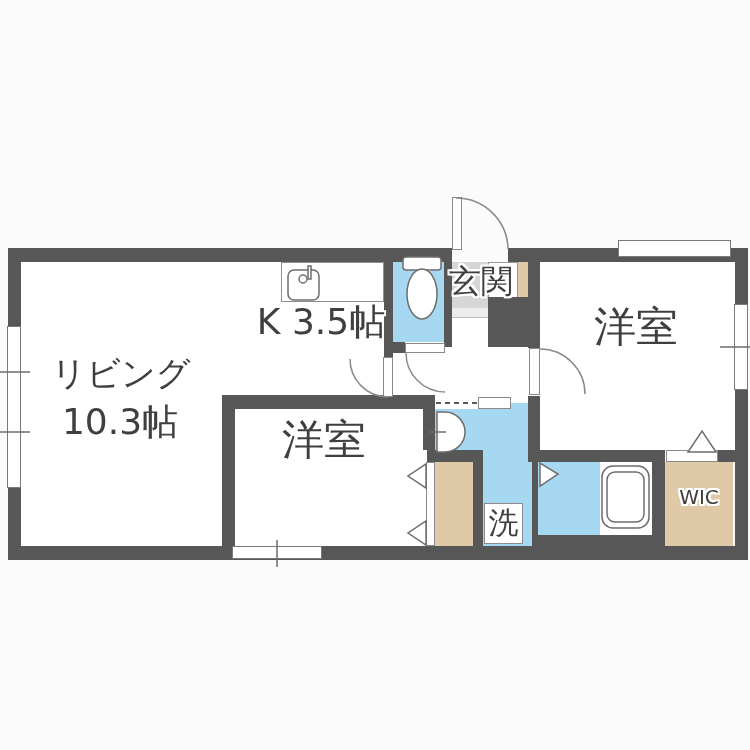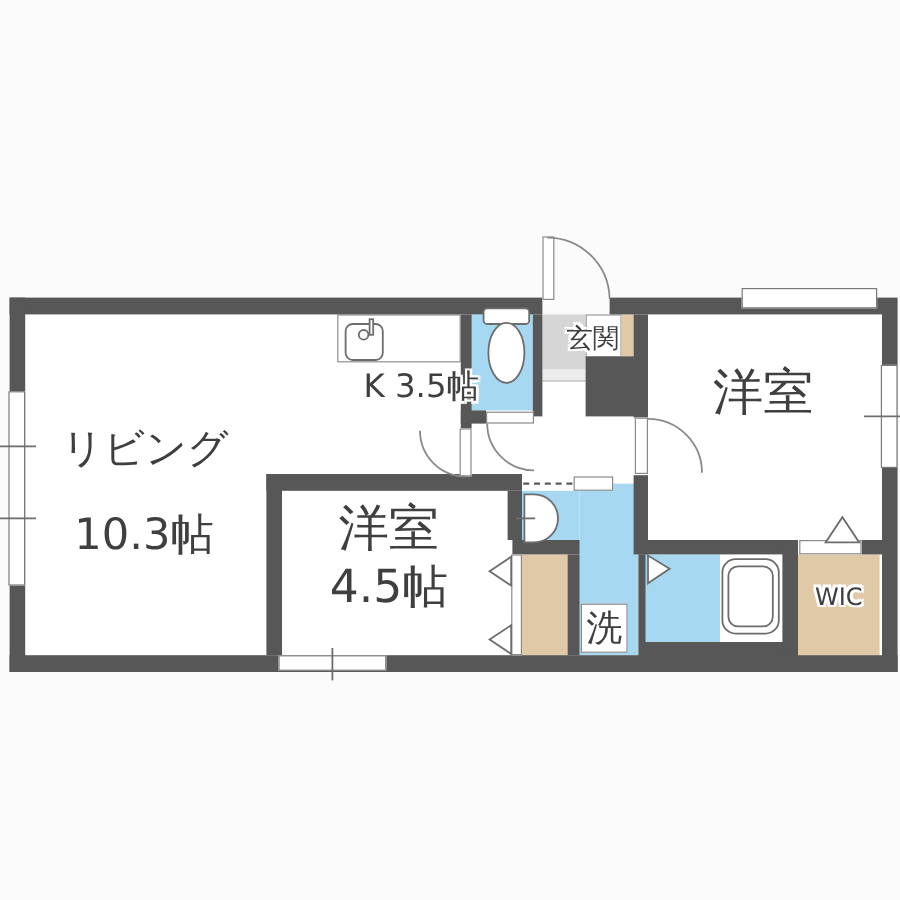--- a/index.html
+++ b/index.html
@@ -135,23 +135,22 @@
         <line class="ln" x1="430" y1="432" x2="446" y2="432"></line>
       </g>
 
       <g>
         <rect class="shape" x="602" y="466" width="47" height="62" rx="11"></rect>
         <rect class="shape" x="607" y="472" width="37" height="50" rx="8"></rect>
       </g>
     </svg>
 
     <div class="lbl" style="left:121px;top:374px;font-size:34px;">リビング</div>
-    <div class="lbl" style="left:120px;top:446px;font-size:36px;text-align:center;">10.3帖</div>
-    <div class="lbl" style="left:351px;top:322px;font-size:27px;">K 3.5帖</div>
-    <div class="lbl" style="left:494px;top:282px;font-size:22px;">玄関</div>
+    <div class="lbl" style="left:120px;top:422px;font-size:36px;text-align:center;">10.3帖</div>
+    <div class="lbl" style="left:321px;top:322px;font-size:36px;">K 3.5帖</div>
+    <div class="lbl" style="left:481px;top:282px;font-size:32px;">玄関</div>
     <div class="lbl" style="left:636px;top:327px;font-size:42px;">洋室</div>
     <div class="lbl" style="left:324px;top:440px;font-size:42px;">洋室</div>
-    <div class="lbl" style="left:324px;top:489px;font-size:38px;">4.5帖</div>
     <div class="laundry-box" style="left:484px;top:503px;width:39px;height:41px;font-size:30px;">洗</div>
     <div class="lbl" style="left:699px;top:497px;font-size:20px;">WIC</div>
 
   </div>
 </div>
 
 </body></html>

